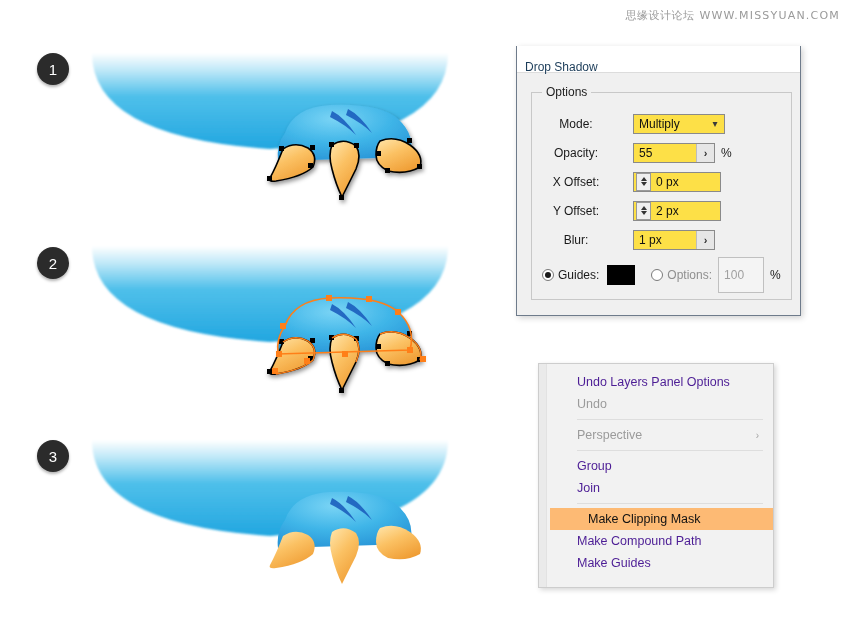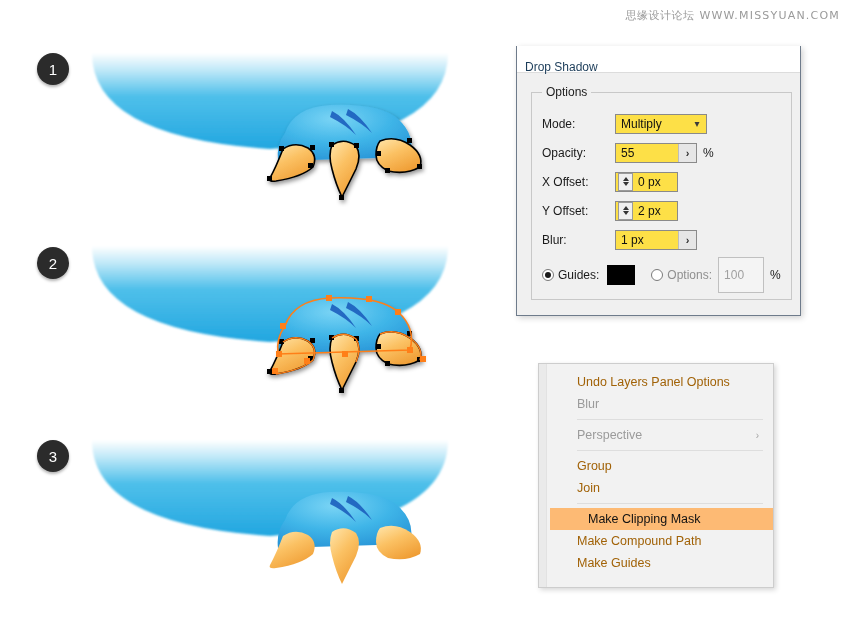--- a/index.html
+++ b/index.html
@@ -107,42 +107,42 @@
   }
 
   .row {
     display: flex;
     align-items: center;
     margin-top: 8px;
     height: 21px;
   }
   .row .lbl {
     width: 68px;
-    text-align: left;
+    text-align: center;
     font-size: 12px;
     color: #1a1a1a;
-    padding-right: 5px;
+    padding-right: 23px;
     white-space: nowrap;
   }
 
   
   .field {
     height: 20px;
     border: 1px solid #8a8a8a;
     background: #fde047;
     display: flex;
     align-items: center;
     box-sizing: border-box;
     font-size: 12px;
     color: #111111;
   }
   .field .val { padding-left: 5px; flex: 1; }
   .field.w-combo { width: 92px; }
   .field.w-num   { width: 82px; }
-  .field.w-step  { width: 63px; }
+  .field.w-step  { width: 88px; }
 
   .chevron {
     width: 18px;
     text-align: center;
     color: #3a3a3a;
     font-size: 10px;
     line-height: 1;
   }
   .flyout {
     width: 17px;
@@ -224,21 +224,21 @@
     border-right: 1px solid #e2e2e2;
   }
   .menu-list { position: relative; padding-top: 7px; }
   .menu-item {
     height: 22px;
     display: flex;
     align-items: center;
     padding-left: 38px;
     padding-right: 12px;
     font-size: 12.5px;
-    color: #a16207;
+    color: #4c1d95;
     box-sizing: border-box;
     position: relative;
   }
   .menu-item.disabled { color: #9b9b9b; }
   .menu-item.selected { background: #fdba74; color: #111111; margin-left: 11px; }
   .menu-item .submenu-arrow {
     position: absolute;
     right: 14px;
     font-size: 10px;
     color: #a5a5a5;
@@ -461,21 +461,21 @@
 
 <div id="context-menu">
   <div class="gutter"></div>
   <div class="menu-list">
 
     <div class="menu-item">
       <span>Undo Layers Panel Options</span>
     </div>
 
     <div class="menu-item disabled">
-      <span>Blur</span>
+      <span>Undo</span>
     </div>
     <div class="menu-sep"></div>
 
     <div class="menu-item disabled">
       <span>Perspective</span>
       <span class="submenu-arrow">›</span>
     </div>
     <div class="menu-sep"></div>
 
     <div class="menu-item">

